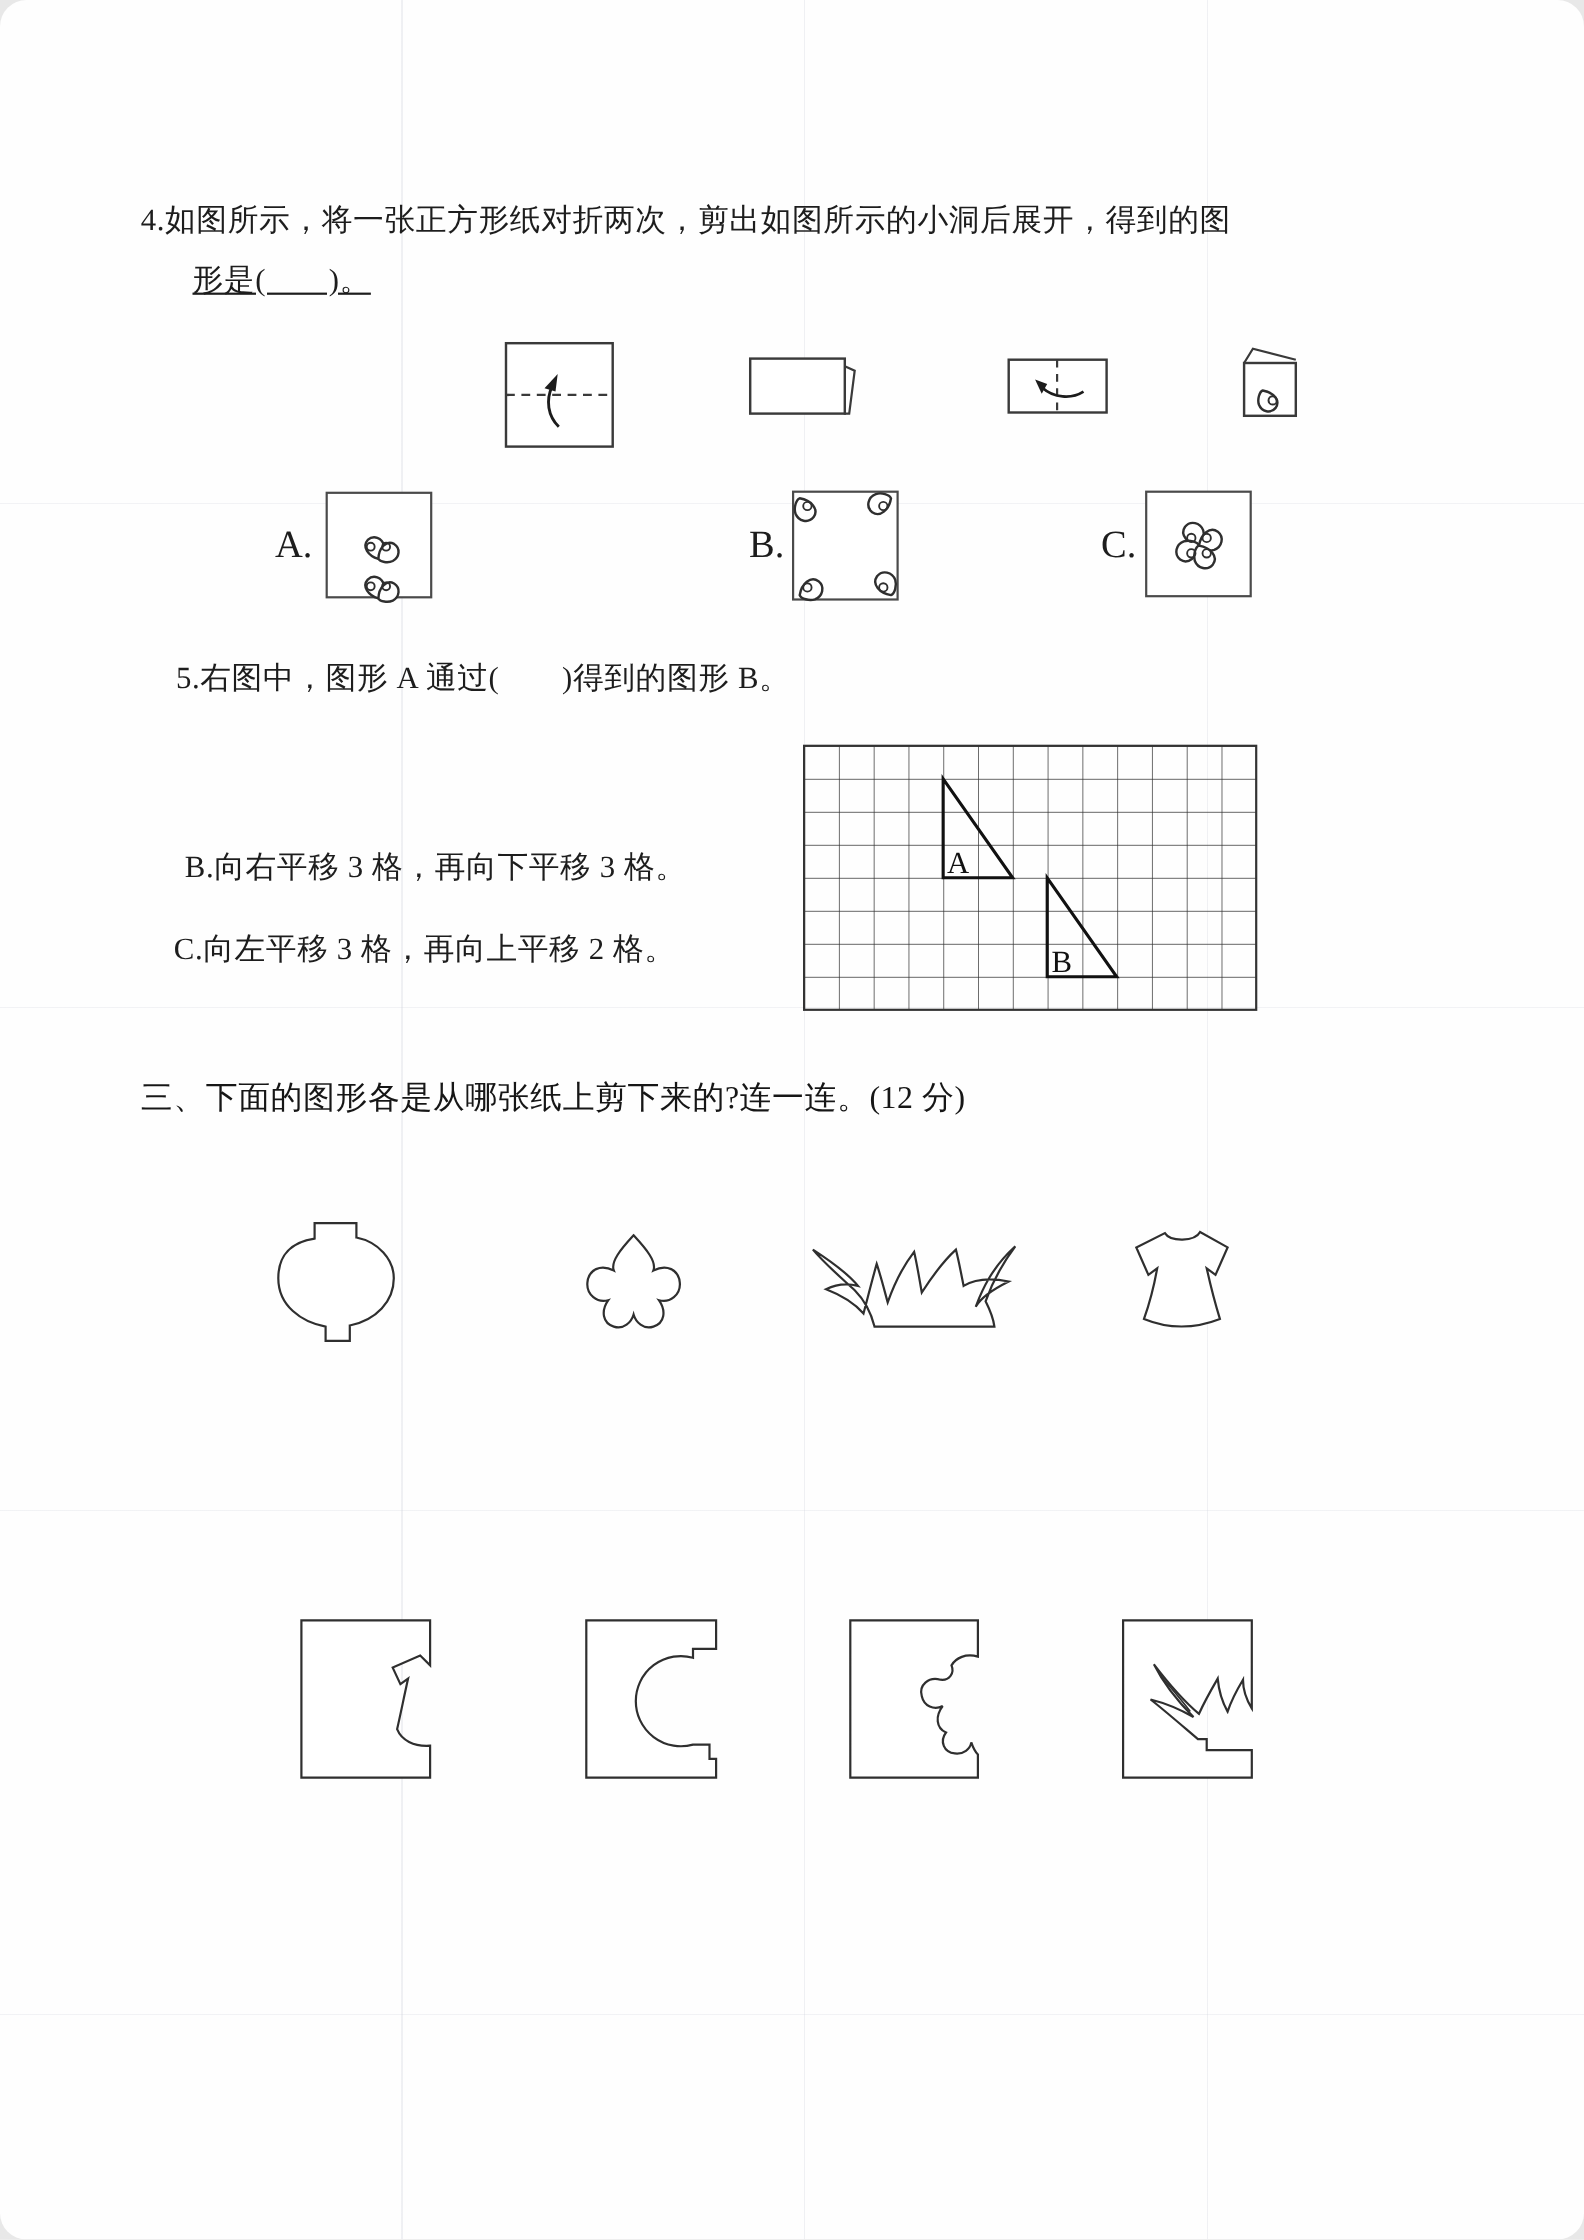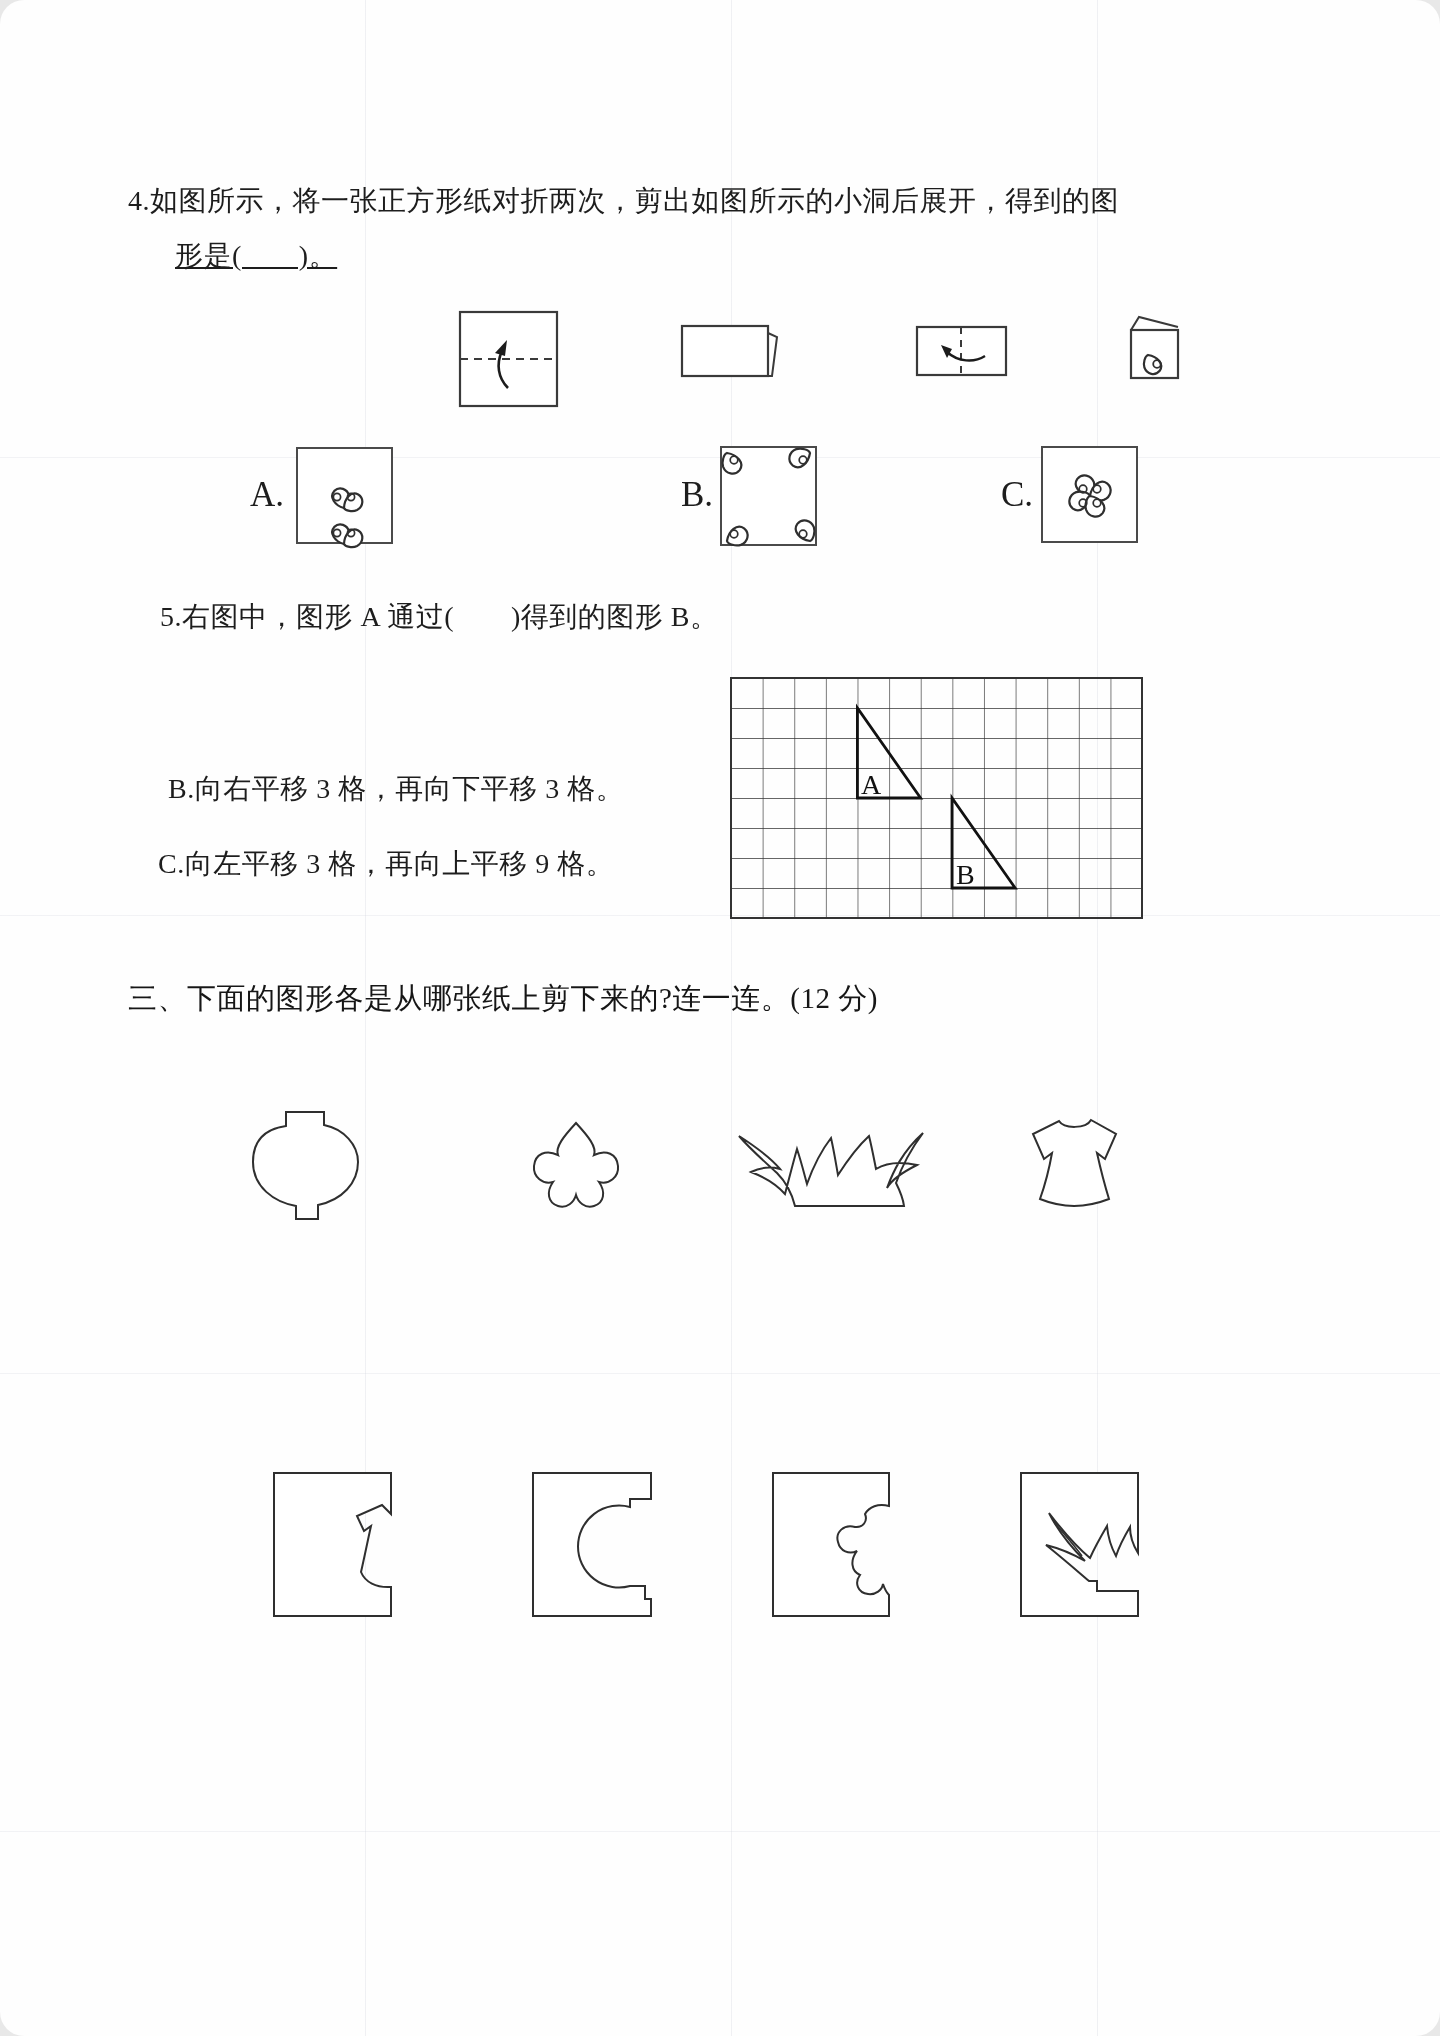--- a/index.html
+++ b/index.html
@@ -40,21 +40,21 @@
 
   <div class="txt" style="left:128px;top:184px;">4.如图所示，将一张正方形纸对折两次，剪出如图所示的小洞后展开，得到的图</div>
   <div class="txt" style="left:175px;top:239px;text-decoration:underline;">形是(　　)。</div>
 
   <div class="opt-letter" style="left:250px;top:475px;">A.</div>
   <div class="opt-letter" style="left:681px;top:475px;">B.</div>
   <div class="opt-letter" style="left:1001px;top:475px;">C.</div>
 
   <div class="txt" style="left:128px;top:600px;margin-left:32px;">5.右图中，图形 A 通过(　　)得到的图形 B。</div>
   <div class="txt" style="left:168px;top:772px;">B.向右平移 3 格，再向下平移 3 格。</div>
-  <div class="txt" style="left:158px;top:847px;">C.向左平移 3 格，再向上平移 9 格。</div>
+  <div class="txt" style="left:158px;top:847px;">C.向左平移 3 格，再向上平移 2 格。</div>
 
   <div class="txt heading" style="left:128px;top:981px;">三、下面的图形各是从哪张纸上剪下来的?连一连。(12 分)</div>
 
   <svg class="figures" width="1440" height="2036" viewBox="0 0 1440 2036">
     <defs>
       <path id="petal" d="M0 0 C11 -8 25 -7 27 4 C28 14 18 20 9 16 C3 13 -2 4 0 0 Z" fill="#ffffff" stroke="#2f2f2f" stroke-width="2.2" vector-effect="non-scaling-stroke"></path>
       <pattern id="gridp" width="31.62" height="30" patternUnits="userSpaceOnUse" x="731" y="678">
         <path d="M 31.62 0 H 0 V 30" fill="none" stroke="#333333" stroke-width="1.3"></path>
       </pattern>
     </defs>

